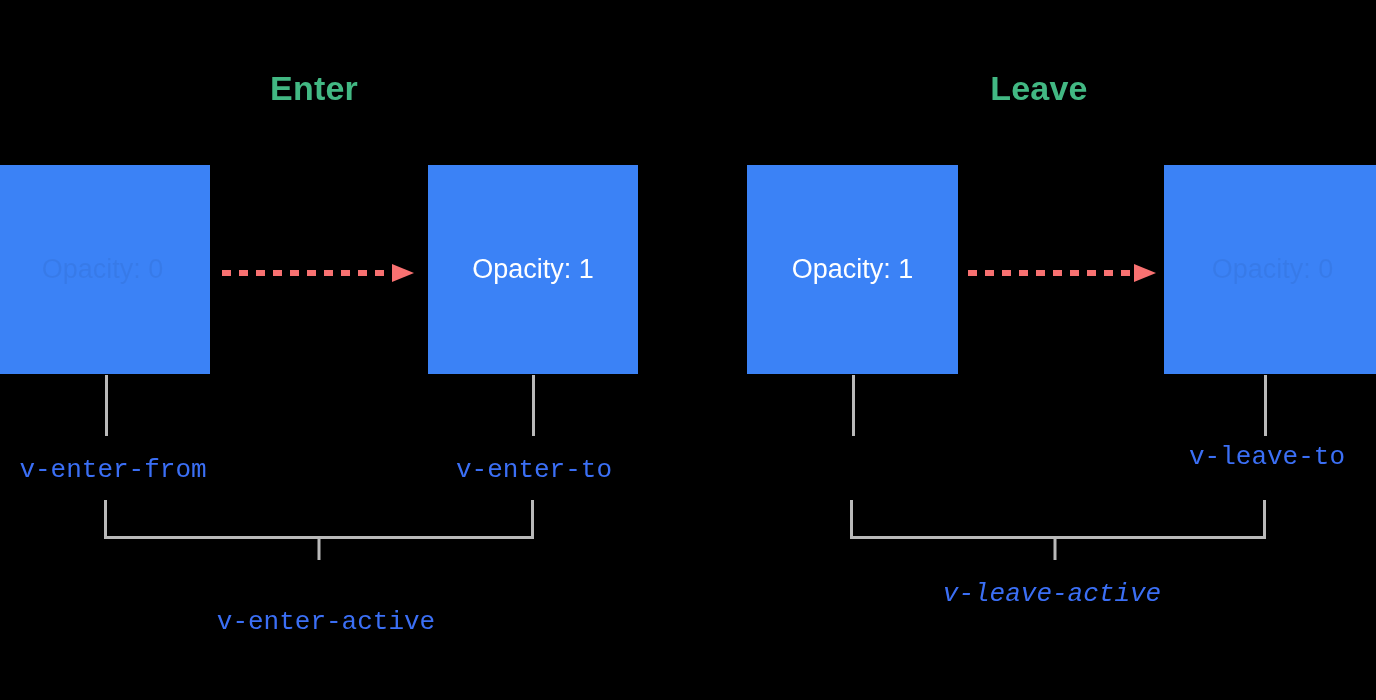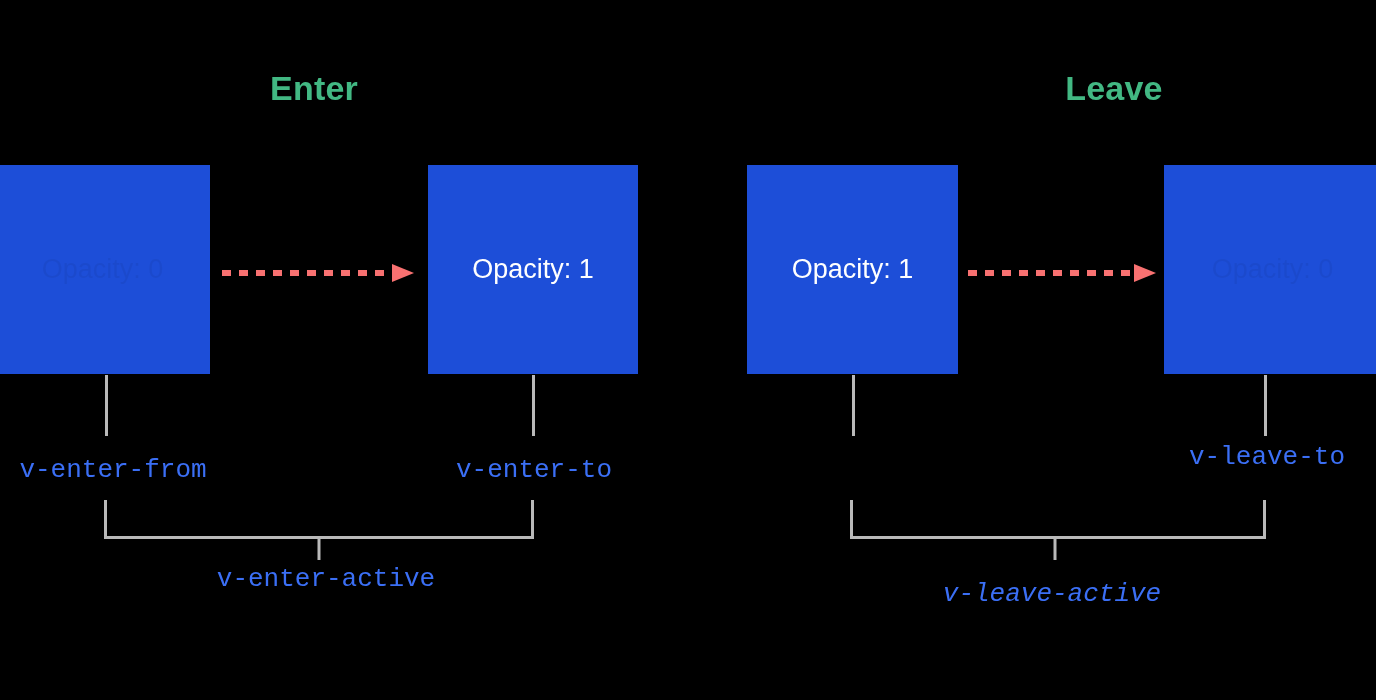--- a/index.html
+++ b/index.html
@@ -28,28 +28,28 @@
     font-weight: bold;
     font-size: 34px;
     line-height: 1;
     color: #42b883;
     white-space: nowrap;
     text-align: center;
     transform: translateX(-50%);
     letter-spacing: 0.2px;
   }
   #title-enter { left: 314px; top: 71px; }
-  #title-leave { left: 1114px; top: 71px; }
+  #title-leave { left: 1039px; top: 71px; }
 
   
   .box {
     position: absolute;
     top: 165px;
     height: 209px;
-    background: #1d4ed8;
+    background: #3b82f6;
     display: flex;
     align-items: center;
     justify-content: center;
   }
   .box-label {
     font-family: "Liberation Sans", sans-serif;
     font-size: 27px;
     line-height: 1;
     color: #ffffff;
     white-space: nowrap;
@@ -95,21 +95,21 @@
     line-height: 1;
     color: #3b6ff5;
     white-space: nowrap;
     transform: translateX(-50%);
   }
   #label-enter-from { left: 113px;  top: 457px; }
   #label-enter-to   { left: 534px;  top: 457px; }
   #label-leave-from { left: 858px;  top: 457px; }
   #label-leave-to   { left: 1267px; top: 444px; }
 
-  #label-enter-active { left: 326px;  top: 566px; }
+  #label-enter-active { left: 326px;  top: 609px; }
   #label-leave-active { left: 1052px; top: 581px; font-style: italic; }
 
   
   .bracket {
     position: absolute;
     top: 500px;
     height: 62px;
   }
   #bracket-enter { left: 104px; width: 430px; }
   #bracket-leave { left: 850px; width: 416px; }

